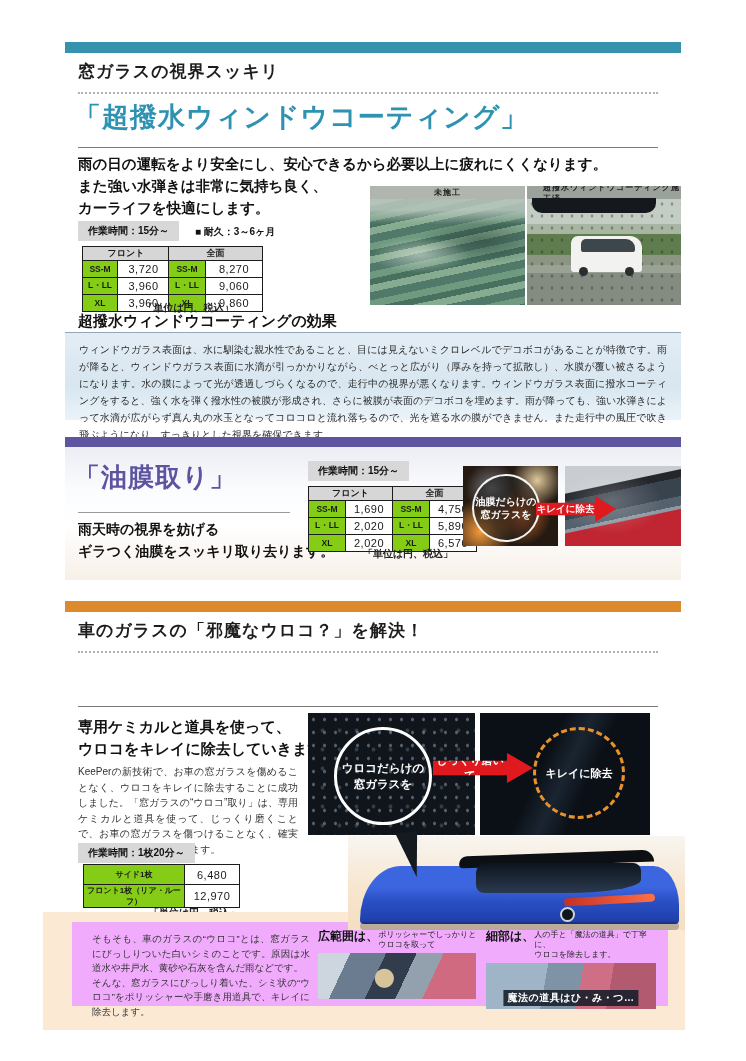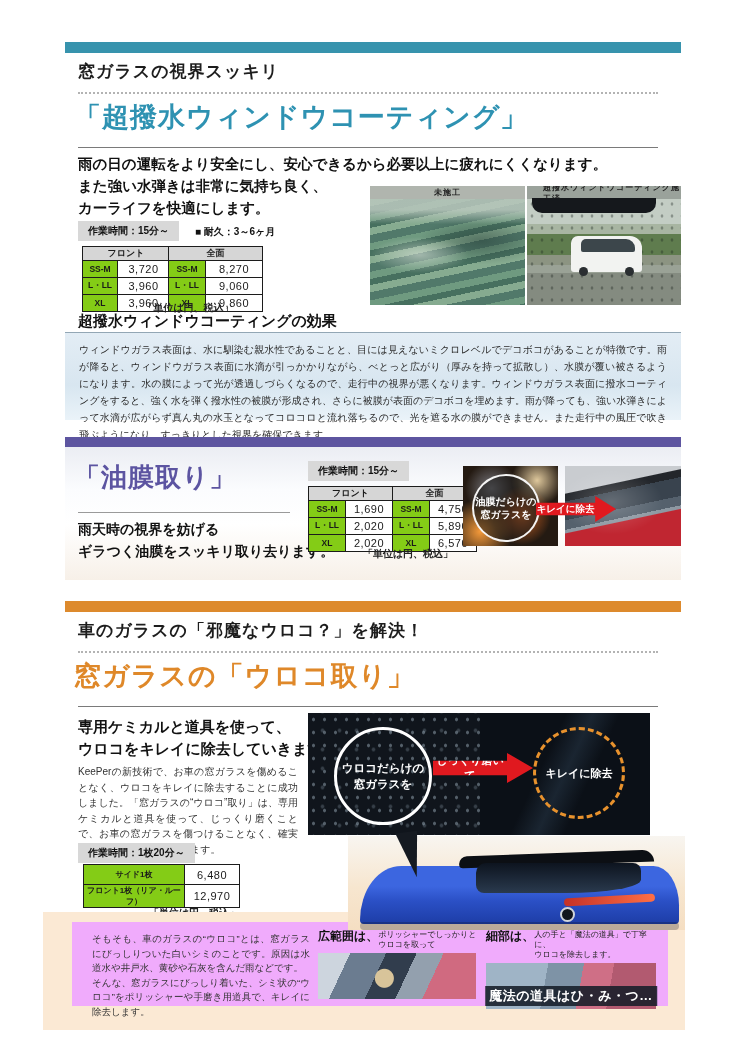--- a/index.html
+++ b/index.html
@@ -66,21 +66,21 @@
       color:#fff;font-weight:bold;font-size:10px;line-height:13px;display:flex;align-items:center;
       justify-content:center;text-align:center;}
   .oil-after{background:
       radial-gradient(ellipse at 40% 45%,rgba(255,255,255,.22),transparent 52%),
       linear-gradient(168deg,#c9ccd0 0 26%,#23262b 27% 34%,#39434e 34% 52%,#55616d 52% 61%,#8d98a2 61% 64%,#c02631 65% 100%);}
 
   
   .scale-before{background-color:#10151c;
       background-image:radial-gradient(rgba(185,205,220,.4) 1px,transparent 2px),
                        radial-gradient(rgba(150,170,185,.28) 1px,transparent 2.4px);
-      background-size:11px 13px,17px 19px;background-position:0 0,6px 8px;padding-left:7px;}
+      background-size:11px 13px,17px 19px;background-position:0 0,6px 8px;}
   .scale-circle{border:3px solid #fff;border-radius:50%;color:#fff;font-weight:bold;font-size:11.5px;
       line-height:16px;display:flex;align-items:center;justify-content:center;text-align:center;}
   .scale-after{background:linear-gradient(115deg,#0b1017 38%,#1a2531 50%,#0b1017 62%),#0b1017;}
   .dash-circle{border:3px dashed #e8922d;border-radius:50%;color:#fff;font-weight:bold;font-size:11px;
       display:flex;align-items:center;justify-content:center;text-align:center;}
   .bubble-tail{width:0;height:0;border-top:46px solid #151a21;border-left:16px solid transparent;
       border-right:6px solid transparent;transform:rotate(-7deg);}
 
   
   .lexus{overflow:hidden;background:linear-gradient(180deg,#f8f5f0 0%,#f7e6cf 55%,#f5dec2 100%);}
@@ -102,21 +102,21 @@
   .white-card{background:#f0abfc;}
   .card-body{font-size:9.5px;line-height:14.5px;color:#333;text-align:justify;}
   .cap-title{font-size:12px;font-weight:bold;color:#111;white-space:nowrap;}
   .cap-small{font-size:8px;line-height:10px;color:#222;}
   .buff-photo{background:
       radial-gradient(circle at 42% 55%,#d8c49a 0 9px,transparent 10px),
       linear-gradient(115deg,#cdd5de 0 18%,#6b7c90 18% 38%,#313d4d 38% 55%,#93a0ae 55% 70%,#d06a80 70% 100%);}
   .hand-photo{background:
       linear-gradient(100deg,#9fb4c6 0 35%,#7e93a6 35% 55%,#cf6f86 55% 72%,#b25a70 72% 100%);}
   .secret{position:absolute;left:50%;bottom:3px;transform:translateX(-50%);background:rgba(22,28,40,.88);
-      color:#fff;font-size:13px;font-weight:bold;padding:1px 4px;white-space:nowrap;letter-spacing:.5px;}
+      color:#fff;font-size:10px;font-weight:bold;padding:1px 4px;white-space:nowrap;letter-spacing:.5px;}
 </style>
 </head>
 <body>
 
 <div id="page">
 
   <div class="abs topbar" style="left:65px;top:42px;width:616px;background:#3793ad;"></div>
   <div class="abs eyebrow" style="left:78px;top:60px;">窓ガラスの視界スッキリ</div>
   <div class="abs dotline" style="left:78px;top:92px;width:580px;"></div>
   <div class="abs sec-title" style="left:74px;top:99px;color:#2e92b2;">「超撥水ウィンドウコーティング」</div>
@@ -242,21 +242,20 @@
     </div>
   </div>
   <div class="abs oil-after" style="left:565px;top:466px;width:116px;height:80px;"></div>
   <div class="abs arrow" style="left:536px;top:496px;width:80px;height:26px;font-size:9.5px;z-index:5;">
     <span>キレイに除去</span>
   </div>
 
   <div class="abs topbar" style="left:65px;top:601px;width:616px;background:#dd8a2d;"></div>
   <div class="abs eyebrow" style="left:78px;top:619px;">車のガラスの「邪魔なウロコ？」を解決！</div>
   <div class="abs dotline" style="left:78px;top:651px;width:580px;"></div>
-  <div class="abs sec-title" style="left:74px;top:658px;color:#df8829;">窓ガラスの「ウロコ取り」</div>
   <div class="abs solidline" style="left:78px;top:706px;width:580px;"></div>
 
   <div class="abs lead" style="left:78px;top:716px;font-size:15px;">
     <div>専用ケミカルと道具を使って、</div>
     <div>ウロコをキレイに除去していきます。</div>
   </div>
   <div class="abs" style="left:78px;top:764px;width:220px;font-size:10px;line-height:15.5px;color:#333;text-align:justify;">KeePerの新技術で、お車の窓ガラスを傷めることなく、ウロコをキレイに除去することに成功しました。「窓ガラスの“ウロコ”取り」は、専用ケミカルと道具を使って、じっくり磨くことで、お車の窓ガラスを傷つけることなく、確実にウロコを除去していきます。</div>
 
   <div class="abs worktime" style="left:78px;top:843px;">作業時間：1枚20分～</div>
 

